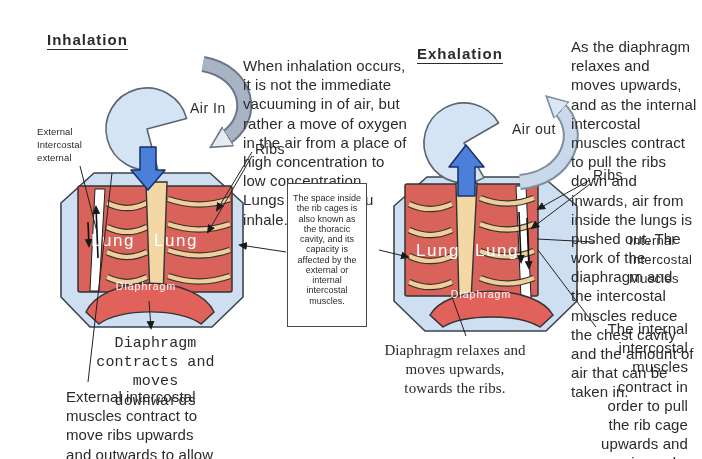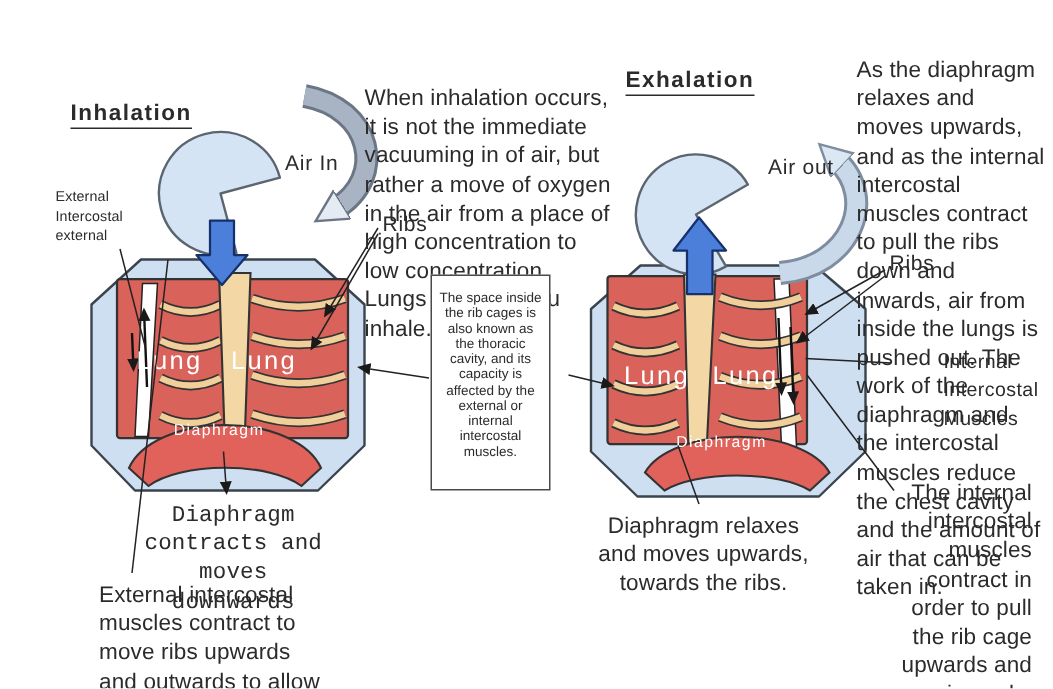--- a/index.html
+++ b/index.html
@@ -139,32 +139,32 @@
         <line x1="379" y1="250" x2="408" y2="257" marker-end="url(#mblack)"></line>
         <line x1="590" y1="180" x2="538" y2="209" marker-end="url(#mblack)"></line>
         <line x1="590" y1="184" x2="532" y2="228" marker-end="url(#mblack)"></line>
         <line x1="594" y1="242" x2="537" y2="239"></line>
         <line x1="466" y1="336" x2="452" y2="297"></line>
         <line x1="538" y1="250" x2="596" y2="327"></line>
       </g>
     </g>
   </svg>
 
-  <div class="abs title" style="left:47px;top:31px;margin-top:36px;">Inhalation</div>
+  <div class="abs title" style="left:47px;top:31px;">Inhalation</div>
   <div class="abs lbl-sm" style="left:37px;top:126px;width:70px;">External Intercostal external</div>
   <div class="abs lbl-big" style="left:190px;top:100px;">Air In</div>
   <div class="abs para" style="left:243px;top:56px;width:168px;">When inhalation occurs, it is not the immediate vacuuming in of air, but rather a move of oxygen in the air from a place of high concentration to low concentration. Lungs fill up as you inhale.</div>
   <div class="abs lbl-big" style="left:255px;top:141px;">Ribs</div>
 
   <div class="abs note-box" style="left:287px;top:183px;width:80px;height:144px;">The space inside the rib cages is also known as the thoracic cavity, and its capacity is affected by the external or internal intercostal muscles.</div>
 
   <div class="abs para center" style="left:88px;top:334px;width:135px;font-family:Liberation Mono, monospace;">Diaphragm contracts and moves downwards</div>
   <div class="abs para" style="left:66px;top:387px;width:152px;">External intercostal muscles contract to move ribs upwards and outwards to allow for larger space in the chest.</div>
 
   <div class="abs title" style="left:417px;top:45px;">Exhalation</div>
-  <div class="abs lbl-big" style="left:512px;top:103px;">Air out</div>
+  <div class="abs lbl-big" style="left:512px;top:121px;">Air out</div>
   <div class="abs para" style="left:571px;top:37px;width:126px;">As the diaphragm relaxes and moves upwards, and as the internal intercostal muscles contract to pull the ribs down and inwards, air from inside the lungs is pushed out. The work of the diaphragm and the intercostal muscles reduce the chest cavity and the amount of air that can be taken in.</div>
   <div class="abs lbl-big" style="left:593px;top:167px;">Ribs</div>
   <div class="abs lbl-med" style="left:597px;top:232px;width:80px;">Internal Intercostal Muscles</div>
-  <div class="abs para center" style="left:398px;top:341px;width:142px;">Diaphragm relaxes and moves upwards, towards the ribs.</div>
+  <div class="abs para center" style="left:384px;top:341px;width:142px;font-family:Liberation Serif, serif;">Diaphragm relaxes and moves upwards, towards the ribs.</div>
   <div class="abs para" style="left:598px;top:319px;width:90px;text-align:right;">The internal intercostal muscles contract in order to pull the rib cage upwards and inwards. From a top-down view, the space in the chest would be reduced.</div>
 
 </div>
 
 </body></html>

